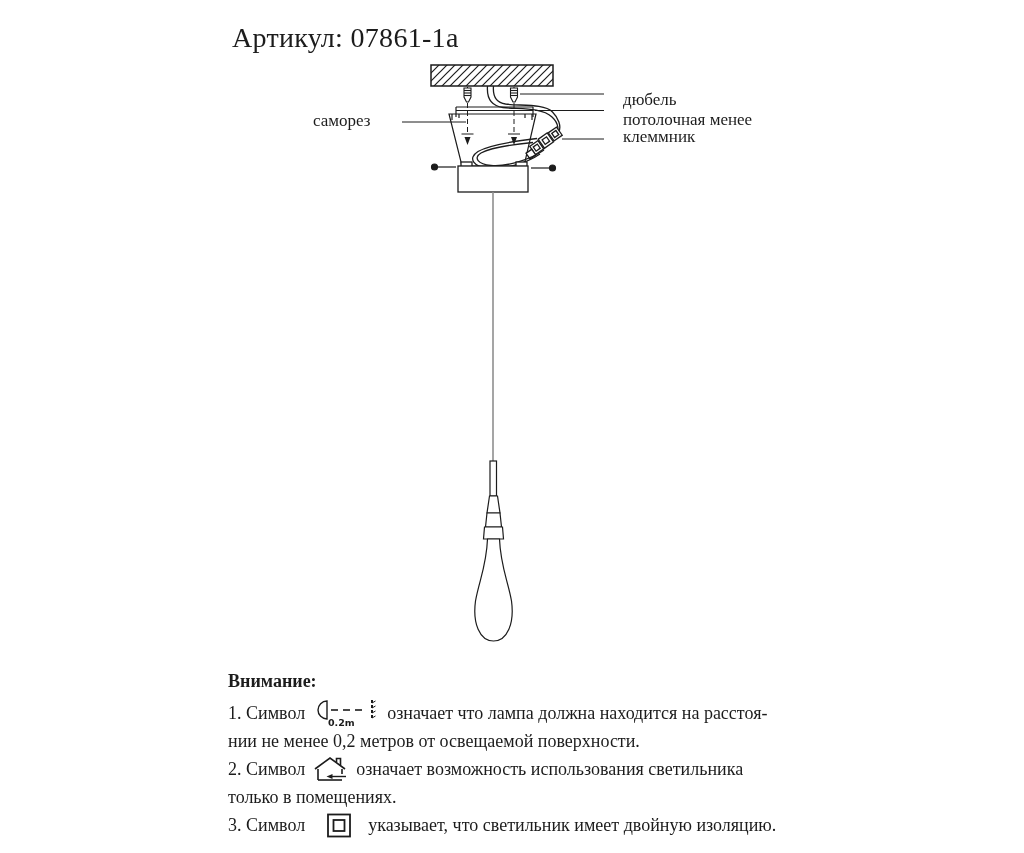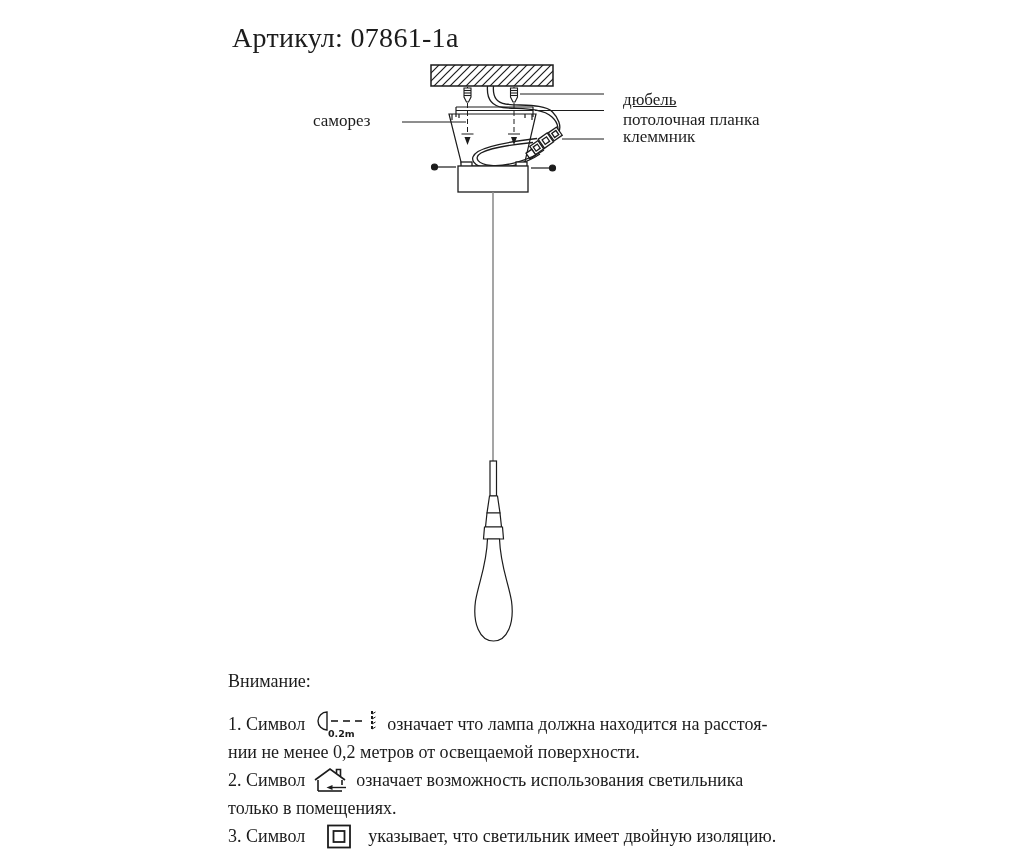--- a/index.html
+++ b/index.html
@@ -15,28 +15,28 @@
     position:absolute;left:232px;top:22px;
     font-size:28px;letter-spacing:.3px;
     white-space:nowrap;
   }
   svg.diagram{position:absolute;left:0;top:0;}
   .part-label{
     position:absolute;
     font-size:17px;line-height:20px;white-space:nowrap;
   }
   .lbl-samorez{left:313px;top:111px;}
-  .lbl-dyubel{left:623px;top:90px;text-decoration:underline;}
+  .lbl-dyubel{left:623px;top:90px;}
   .lbl-planka{left:623px;top:110px;}
   .lbl-klemmnik{left:623px;top:127px;}
   .notes{
     position:absolute;left:228px;top:671px;width:580px;
     font-size:18px;
   }
-  .notes-heading{height:22px;margin-bottom:17px;}
+  .notes-heading{height:22px;margin-bottom:6px;font-weight:bold;}
   .note-row{
     display:flex;align-items:center;
     height:28px;white-space:nowrap;
   }
   .note-row .txt{display:inline-block;text-align:right;}
   .icon-box{display:inline-flex;align-items:flex-start;flex:0 0 auto;}
   .ic-lamp{margin-left:12px;margin-right:8px;}
   .ic-house{margin-left:8px;margin-right:9px;}
   .ic-sq{margin-left:18px;margin-right:13px;}
   .sym-caption{font-family:"DejaVu Sans", sans-serif;font-weight:bold;}
@@ -141,21 +141,21 @@
     <g stroke="#1c1c1c" stroke-width="1">
       <line x1="402" y1="122" x2="466" y2="122"></line>
       <line x1="520" y1="94" x2="604" y2="94"></line>
       <line x1="535" y1="110.5" x2="604" y2="110.5"></line>
       <line x1="562" y1="139" x2="604" y2="139"></line>
     </g>
   </svg>
 
   <div class="part-label lbl-samorez">саморез</div>
   <div class="part-label lbl-dyubel">дюбель</div>
-  <div class="part-label lbl-planka">потолочная планка</div>
+  <div class="part-label lbl-planka">потолочная менее</div>
   <div class="part-label lbl-klemmnik">клеммник</div>
 
   <div class="notes">
     <div class="notes-heading">Внимание:</div>
 
     <div class="note-row">
       <span class="txt">1. Символ</span>
       <span class="icon-box ic-lamp">
         <svg width="62" height="30" viewBox="0 0 62 30">
           <path d="M10,3 A9,9 0 0 0 10,21 Z" fill="#ffffff" stroke="#1c1c1c" stroke-width="1.4"></path>

